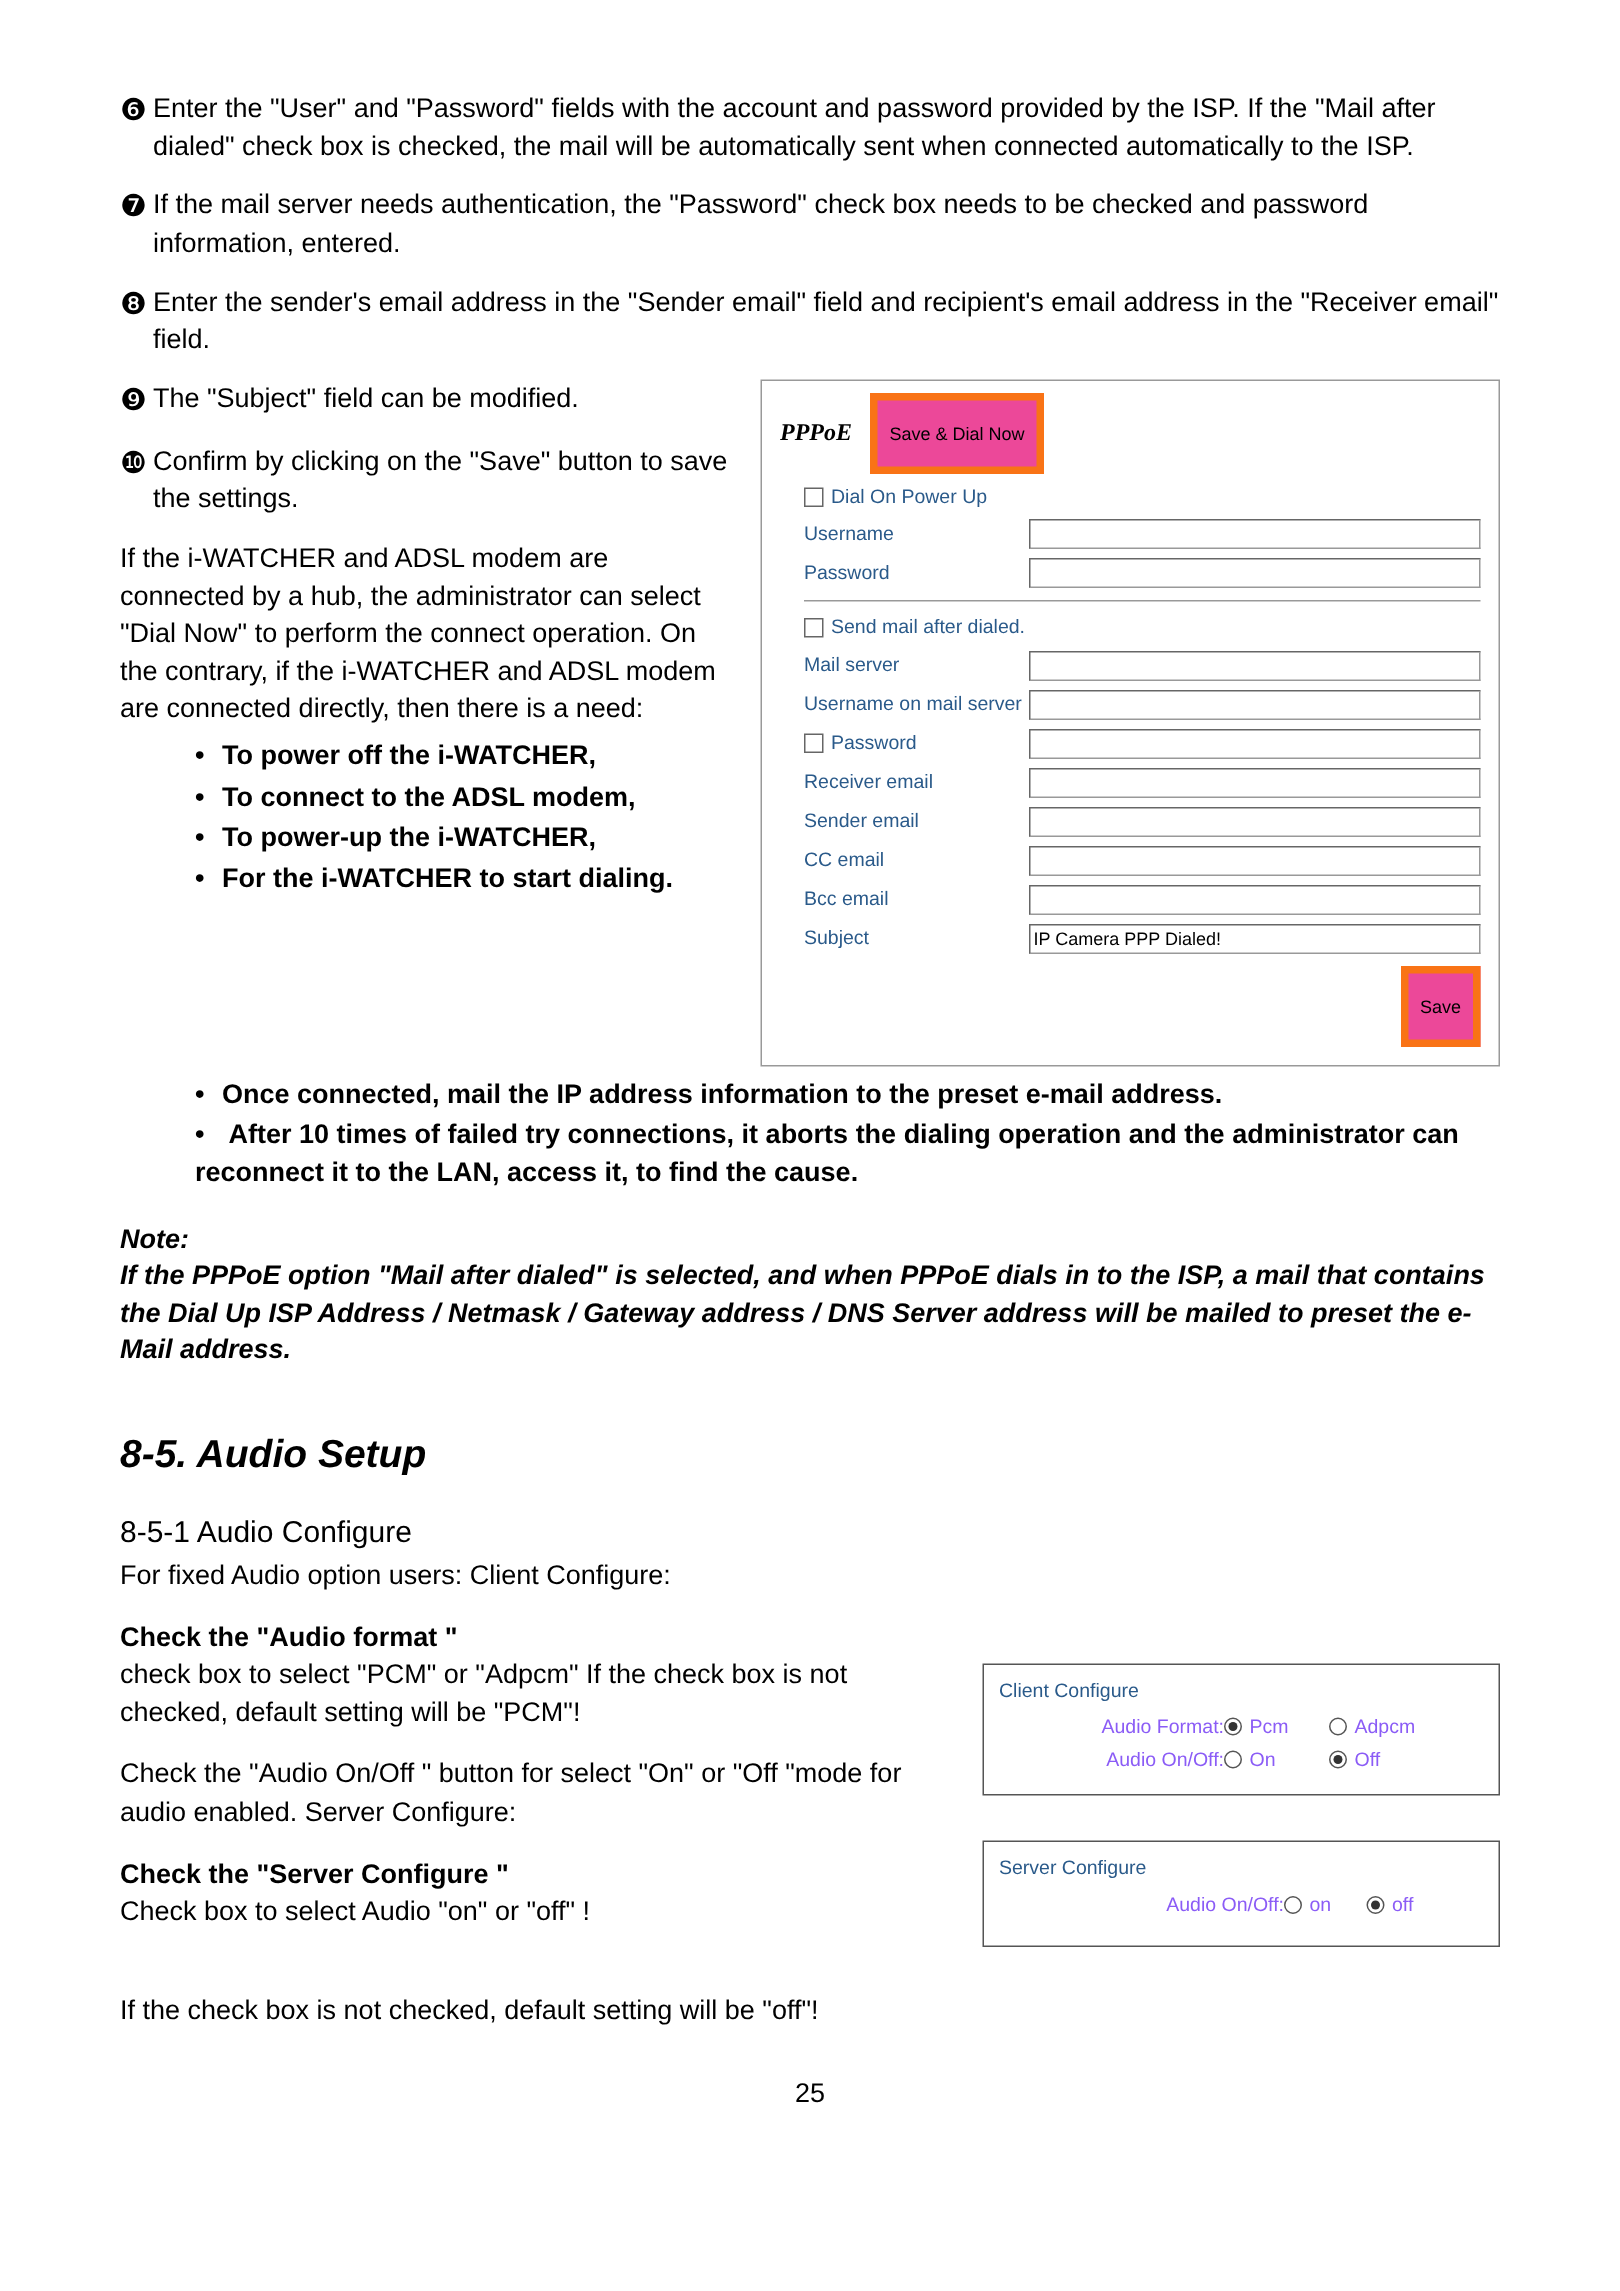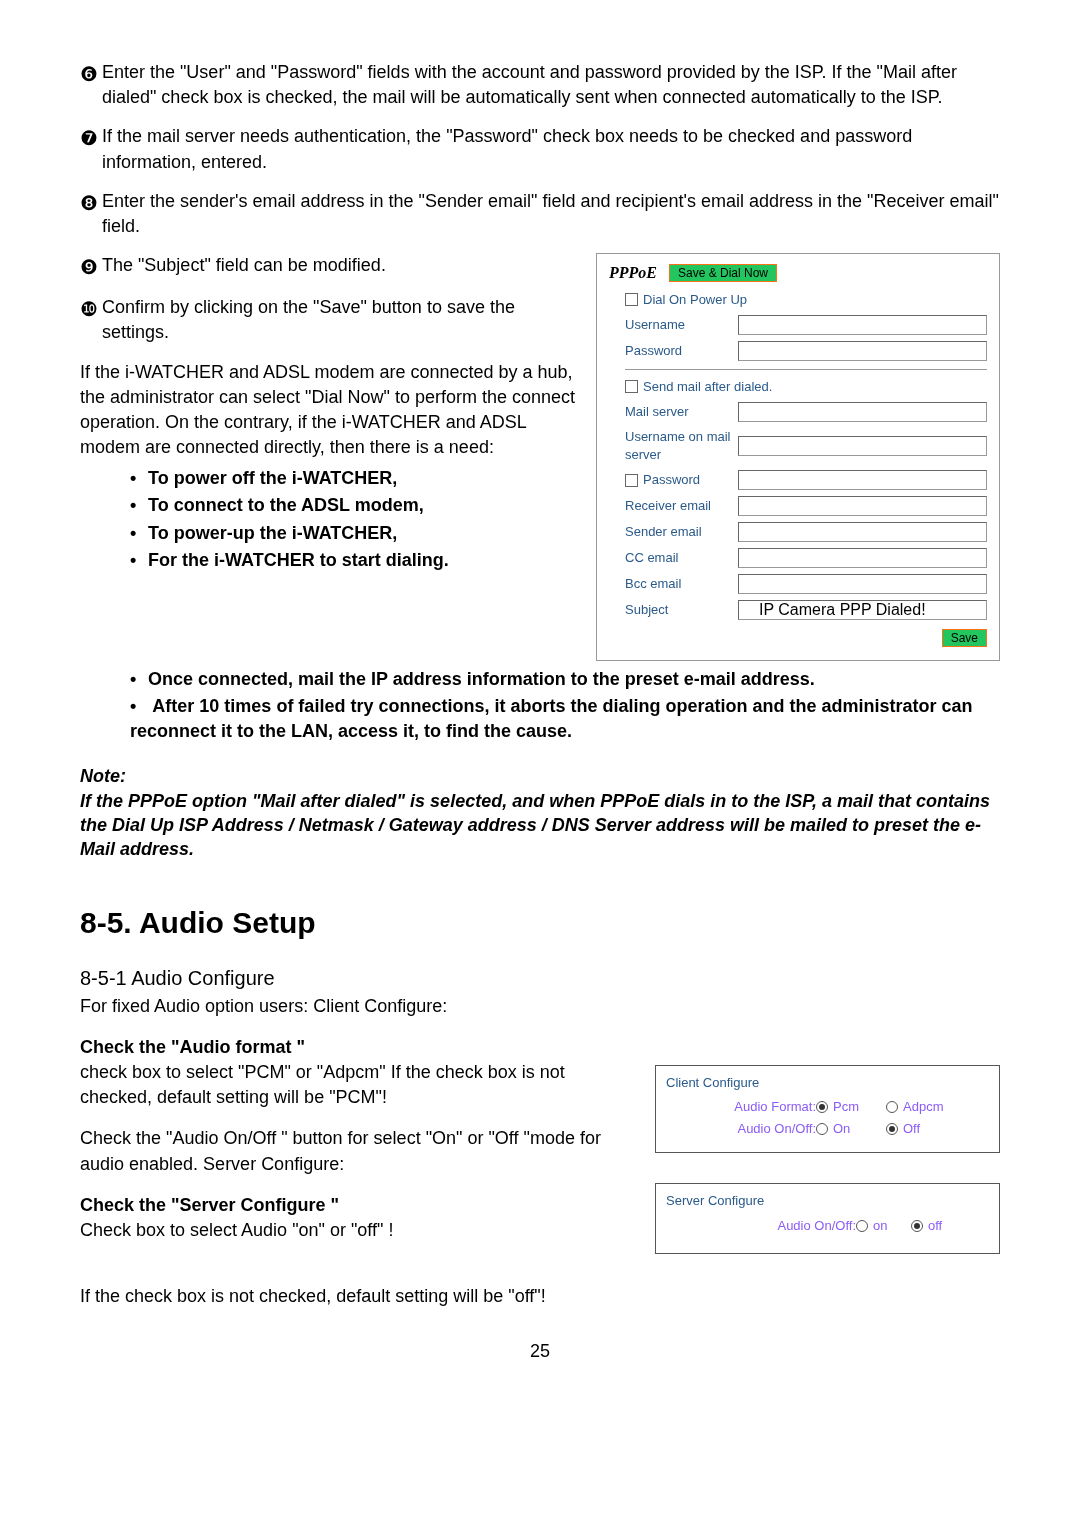--- a/index.html
+++ b/index.html
@@ -25,39 +25,40 @@
     .bullet-text {
       flex: 1;
     }
     .top-section { }
     .mid-section {
       display: flex;
       gap: 20px;
       margin-top: 10px;
     }
     .left-col { flex: 1; }
-    .right-col { width: 404px; padding-top: 0px; }
+    .right-col { width: 493px; padding-top: 0px; }
     .sub-bullets {
       padding-left: 50px;
       margin-top: 6px;
       font-weight: bold;
     }
     .sub-bullets div { margin-bottom: 2px; }
     .sub-bullets .bul { display: inline-block; width: 18px; }
     .note {
       font-style: italic;
       font-weight: bold;
       margin-top: 20px;
       line-height: 1.35;
     }
     h2 {
-      font-size: 30px;
+      font-size: 26px;
       font-weight: bold;
       margin-top: 40px;
       margin-bottom: 20px;
+      font-style: italic;
     }
     h3 {
       font-size: 20px;
       font-weight: normal;
       margin-bottom: 2px;
     }
     .strong { font-weight: bold; }
     .para { margin-bottom: 16px; }
     .audio-section {
       display: flex;
@@ -78,45 +79,45 @@
       gap: 12px;
       margin-bottom: 6px;
     }
     .pppoe-title {
       font-family: "Times New Roman", serif;
       font-weight: bold;
       font-style: italic;
       font-size: 16px;
     }
     .btn {
-      border: 1px solid #f97316;
-      background: #22c55e;
+      border: 5px solid #f97316;
+      background: #ec4899;
       font-size: 12px;
-      padding: 1px 8px;
+      padding: 15px 8px;
       cursor: pointer;
     }
     .form-row {
       display: flex;
       align-items: center;
       margin-bottom: 6px;
       padding-left: 16px;
     }
     .form-label {
       width: 150px;
       color: #2a5a8a;
       font-size: 13px;
     }
     .form-input {
       flex: 1;
       height: 20px;
       border: 1px solid #999;
       border-top-color: #666;
       border-left-color: #666;
-      padding: 0 20px;
-      font-size: 16px;
+      padding: 0 2px;
+      font-size: 12px;
     }
     .checkbox-row {
       padding-left: 16px;
       color: #2a5a8a;
       font-size: 13px;
       margin-bottom: 6px;
       display: flex;
       align-items: center;
     }
     .chk {

